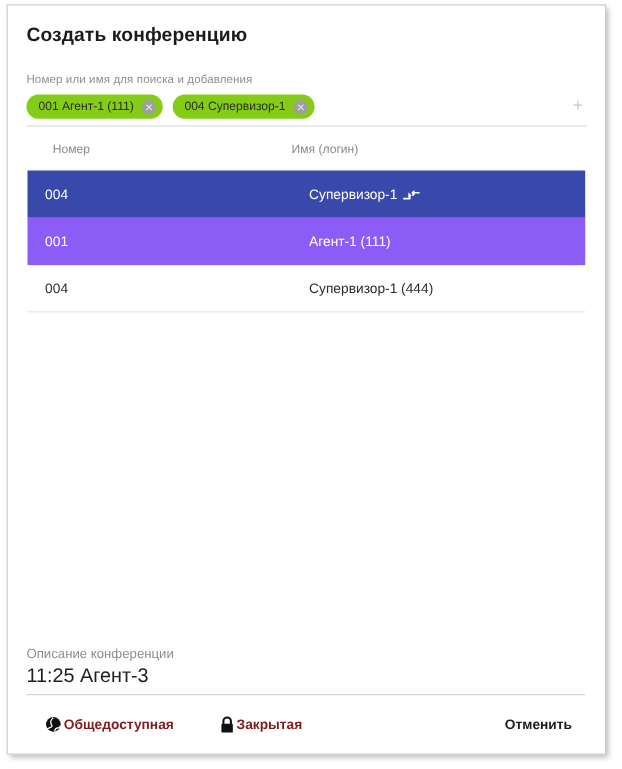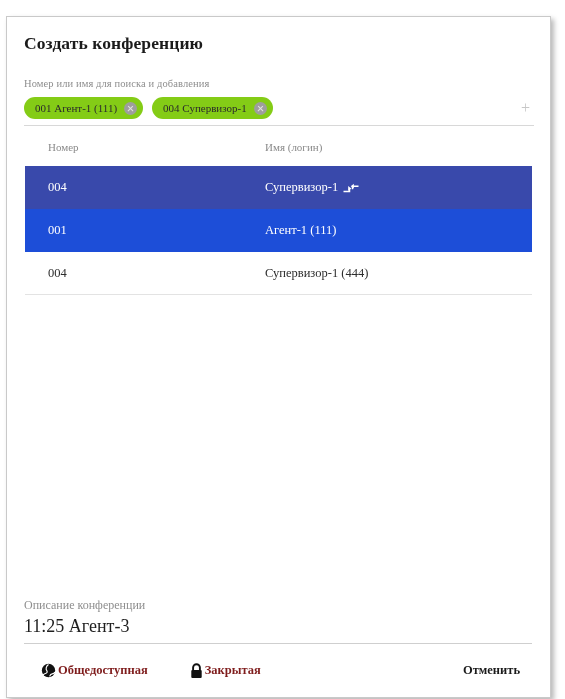--- a/index.html
+++ b/index.html
@@ -10,31 +10,30 @@
   body {
     width: 565px;
     height: 699px;
     font-family: "Liberation Sans", sans-serif;
     -webkit-font-smoothing: antialiased;
   }
 
   .dialog {
     position: absolute;
     left: 6px;
-    top: 16px;
+    top: 4px;
     width: 545px;
     height: 682px;
     background: #ffffff;
     border: 1px solid #c9c9c9;
     box-sizing: border-box;
     box-shadow: 3px 3px 5px rgba(0,0,0,0.28);
     display: flex;
     flex-direction: column;
     overflow: hidden;
-    font-family: Liberation Serif, serif;
   }
 
   
   .dlg-title {
     margin: 16px 0 0 17px;
     font-size: 17.5px;
     font-weight: bold;
     color: #1b1b1b;
     letter-spacing: 0.1px;
   }
@@ -118,23 +117,24 @@
   .trow {
     display: flex;
     align-items: center;
     height: 43px;
     margin: 0 18px;
     box-sizing: border-box;
   }
   .trow .td {
     font-size: 12.5px;
     color: #2c2c2c;
+    padding-left: 16px;
   }
   .trow.sel-blue { background: #3949ab; margin: 0 18px; }
-  .trow.sel-pink { background: #1d4ed8; }
+  .trow.sel-pink { background: #8b5cf6; }
   .trow.sel-blue .td, .trow.sel-pink .td { color: #ffffff; }
   .trow.plain { border-bottom: 1px solid #e3e3e3; }
 
   .name-cell { display: flex; align-items: center; }
 
   .transfer-icon {
     display: inline-block;
     margin-left: 5px;
     width: 16px;
     height: 11px;

